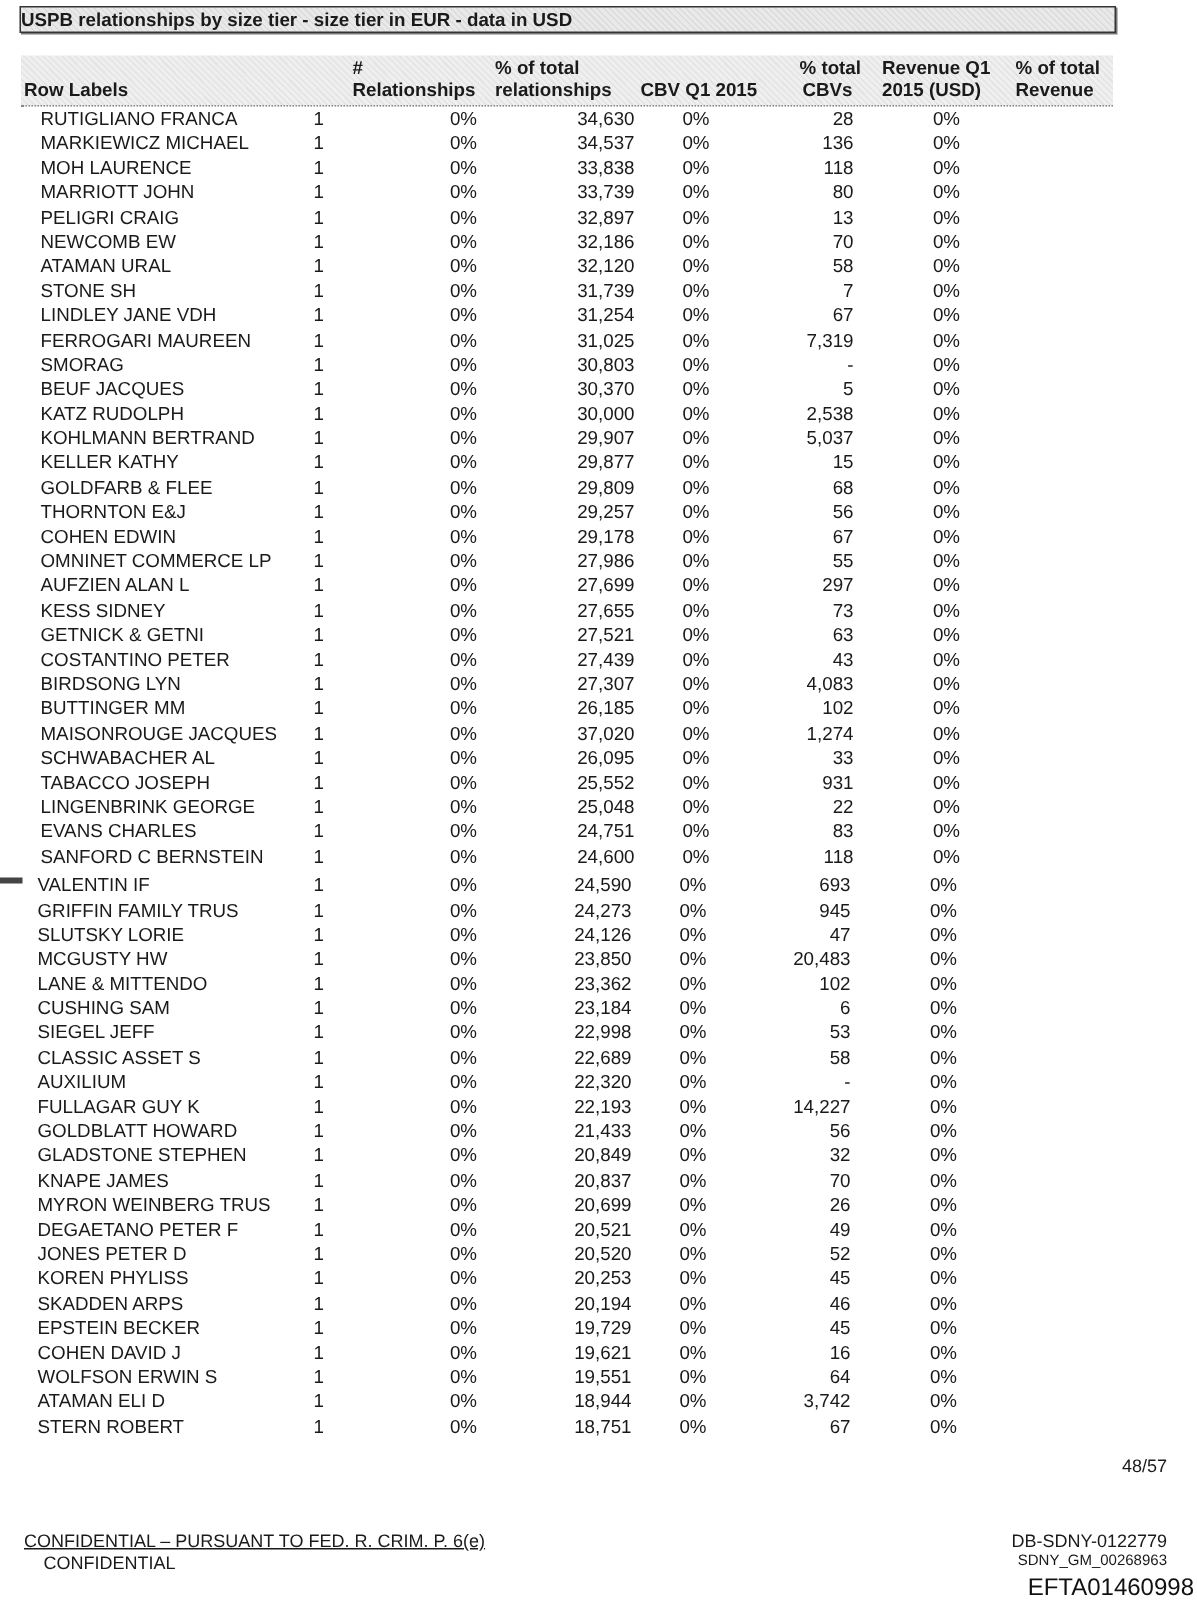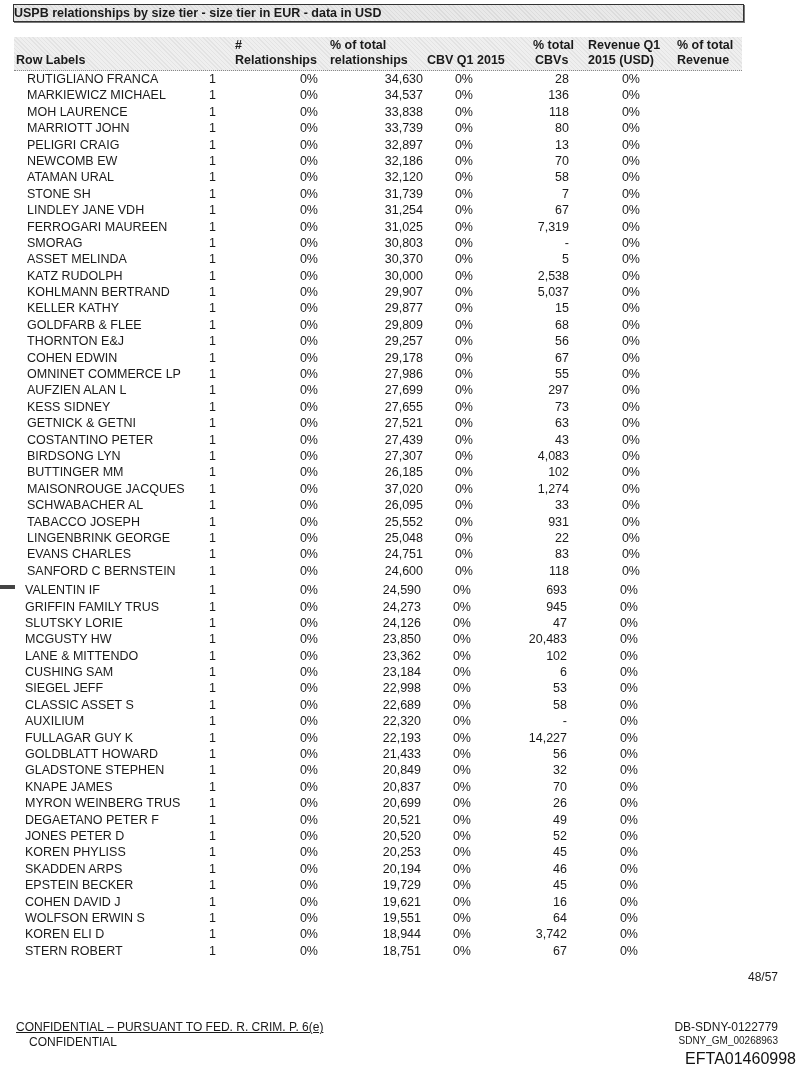--- a/index.html
+++ b/index.html
@@ -153,21 +153,21 @@
     <div class="row">
       <span class="c-name">SMORAG</span>
       <span class="c-rel">1</span>
       <span class="c-pctrel">0%</span>
       <span class="c-cbv">30,803</span>
       <span class="c-pcbv">0%</span>
       <span class="c-rev">-</span>
       <span class="c-prev">0%</span>
     </div>
     <div class="row">
-      <span class="c-name">ASSET MELINDA</span>
+      <span class="c-name">BEUF JACQUES</span>
       <span class="c-rel">1</span>
       <span class="c-pctrel">0%</span>
       <span class="c-cbv">30,370</span>
       <span class="c-pcbv">0%</span>
       <span class="c-rev">5</span>
       <span class="c-prev">0%</span>
     </div>
     <div class="row">
       <span class="c-name">KATZ RUDOLPH</span>
       <span class="c-rel">1</span>
@@ -522,21 +522,21 @@
     <div class="row shift">
       <span class="c-name">WOLFSON ERWIN S</span>
       <span class="c-rel">1</span>
       <span class="c-pctrel">0%</span>
       <span class="c-cbv">19,551</span>
       <span class="c-pcbv">0%</span>
       <span class="c-rev">64</span>
       <span class="c-prev">0%</span>
     </div>
     <div class="row shift">
-      <span class="c-name">KOREN ELI D</span>
+      <span class="c-name">ATAMAN ELI D</span>
       <span class="c-rel">1</span>
       <span class="c-pctrel">0%</span>
       <span class="c-cbv">18,944</span>
       <span class="c-pcbv">0%</span>
       <span class="c-rev">3,742</span>
       <span class="c-prev">0%</span>
     </div>
     <div class="row shift">
       <span class="c-name">STERN ROBERT</span>
       <span class="c-rel">1</span>

